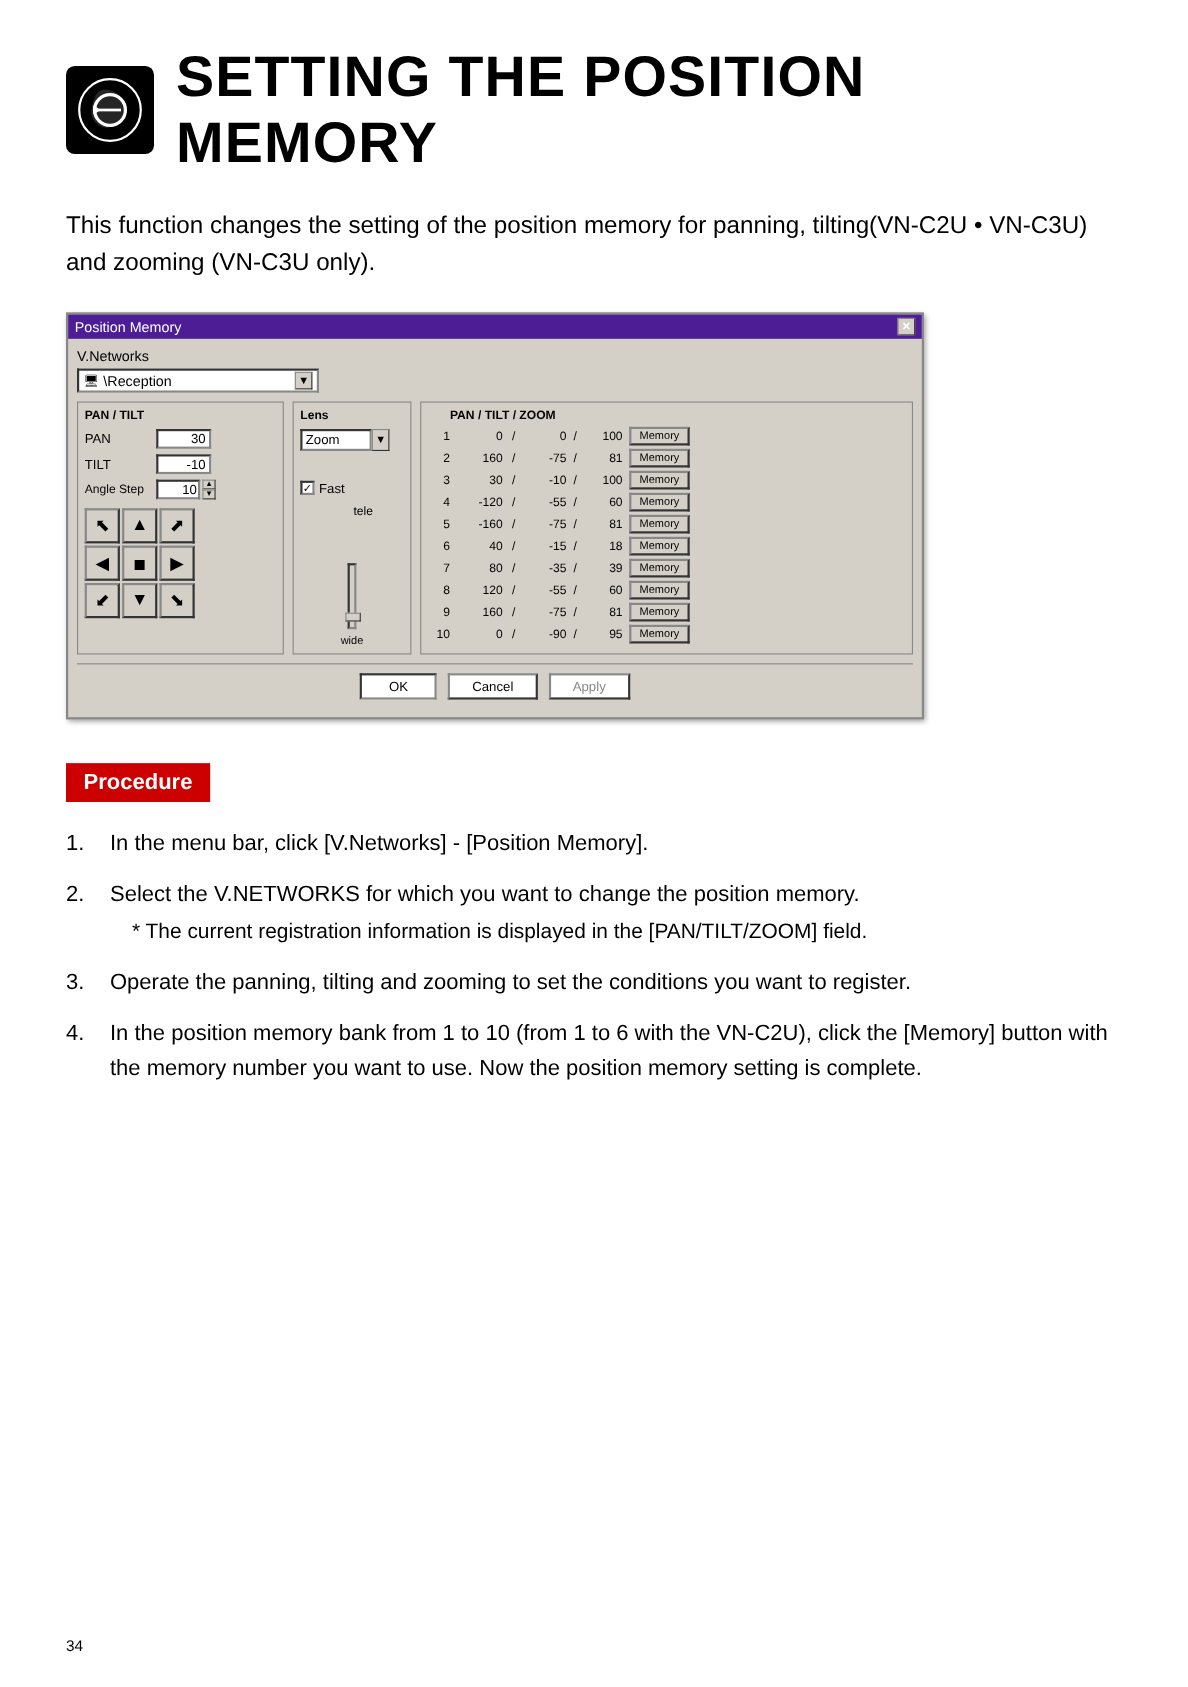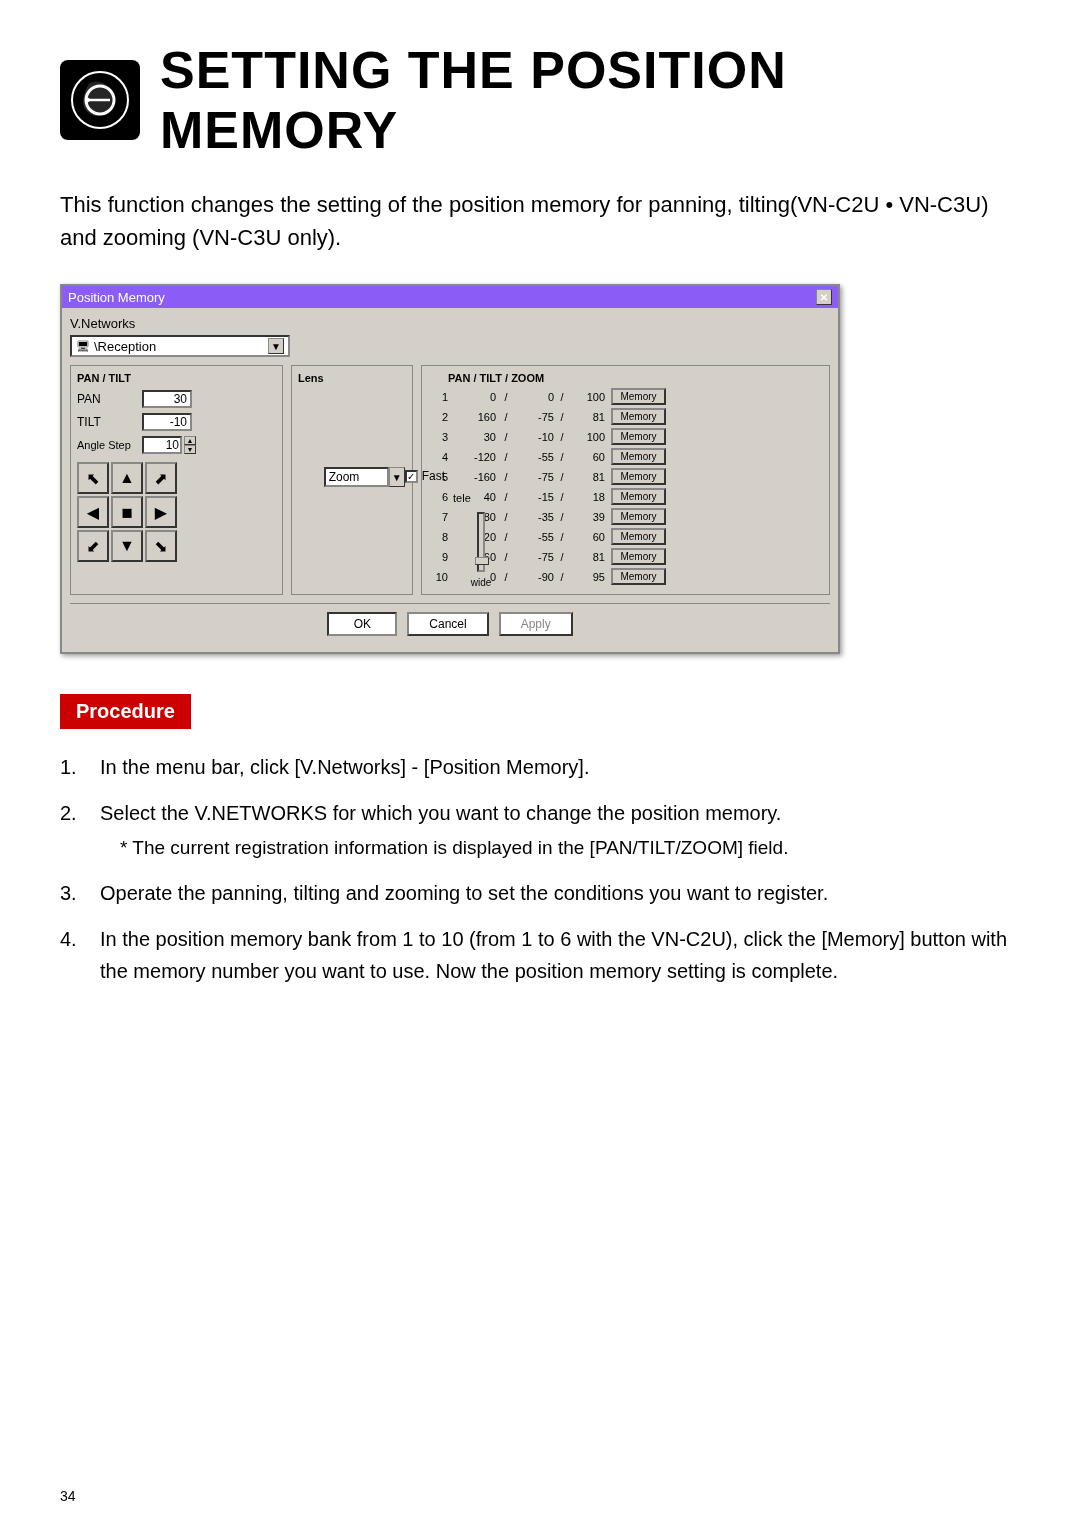--- a/index.html
+++ b/index.html
@@ -51,21 +51,21 @@
 
     
     .dialog-window {
       border: 2px solid #888;
       background: #d4d0c8;
       width: 780px;
       margin-bottom: 40px;
       box-shadow: 2px 2px 5px rgba(0,0,0,0.4);
     }
     .dialog-titlebar {
-      background: #8b5cf6;
+      background: #4c1d95;
       color: #fff;
       font-size: 13px;
       padding: 3px 6px;
       display: flex;
       justify-content: space-between;
       align-items: center;
     }
     .dialog-close-btn {
       background: #d4d0c8;
       border: 1px outset #888;
@@ -119,21 +119,21 @@
 
     .main-panels {
       display: flex;
       gap: 8px;
     }
 
     
     .pan-tilt-panel {
       border: 1px solid #888;
       padding: 6px;
-      width: 213px;
+      width: 188px;
       flex-shrink: 0;
     }
     .panel-label {
       font-size: 11px;
       font-weight: bold;
       margin-bottom: 6px;
     }
     .field-row {
       display: flex;
       align-items: center;
@@ -206,24 +206,24 @@
       font-size: 16px;
     }
     .dir-btn.center {
       font-size: 14px;
     }
 
     
     .lens-panel {
       border: 1px solid #888;
       padding: 6px;
-      width: 122px;
+      width: 108px;
       flex-shrink: 0;
       display: flex;
-      flex-direction: row;
+      flex-direction: column;
       justify-content: space-between;
     }
     .lens-select-row {
       display: flex;
       align-items: center;
       margin-bottom: 6px;
     }
     .lens-select {
       border: 2px inset #888;
       background: #fff;

